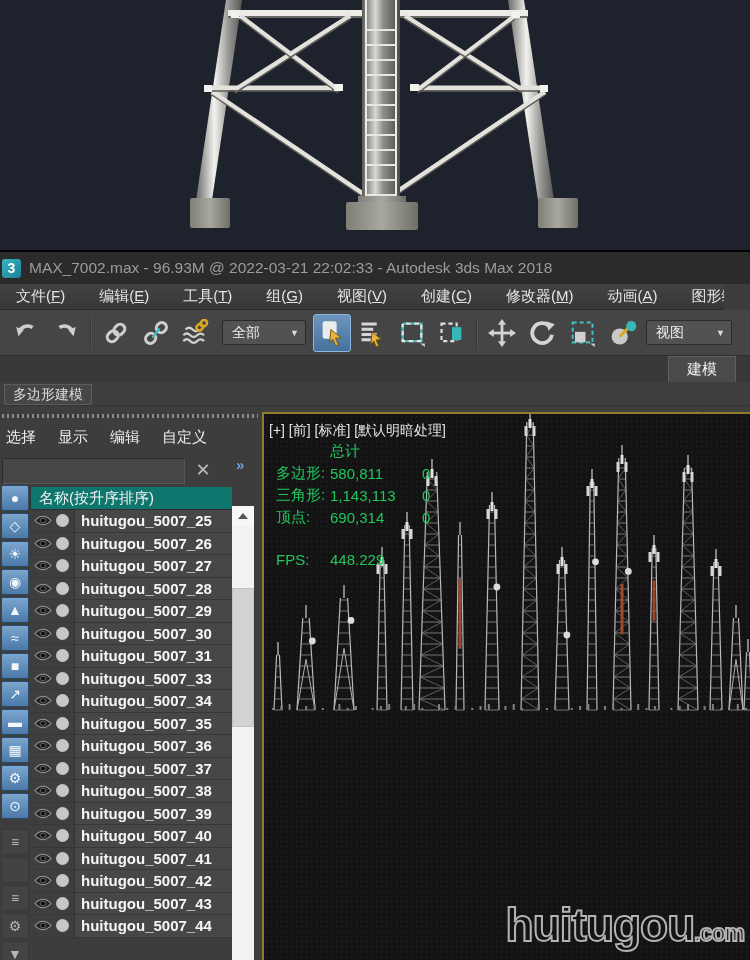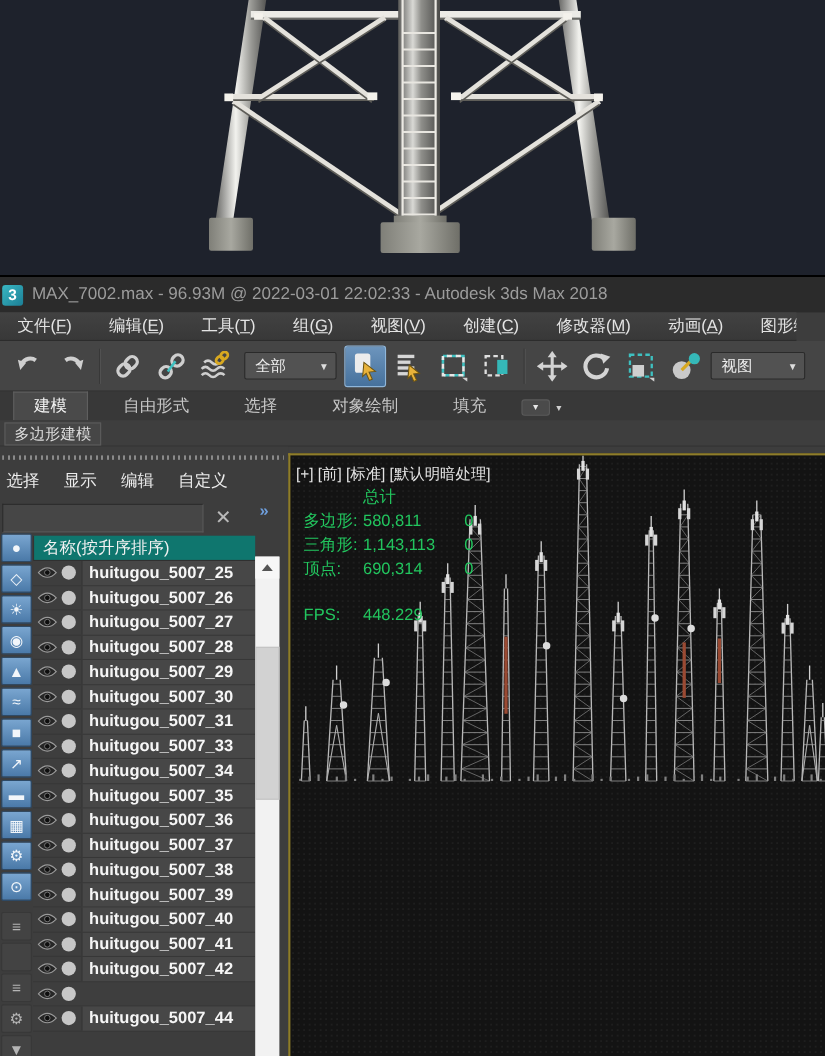--- a/index.html
+++ b/index.html
@@ -29,21 +29,21 @@
   .tbtn svg{display:block;}
   .tbtn.active{background:linear-gradient(#6d95bd,#46719c);border:1px solid #8fb6da;}
   .tsep{width:2px;height:32px;background:#383838;border-right:1px solid #555;margin:0 4px;flex:0 0 auto;}
   .tdrop{height:25px;background:#525252;border:1px solid #2a2a2a;border-radius:2px;color:#eee;font-size:14px;
     display:flex;align-items:center;padding-left:9px;margin:0 6px;flex:0 0 auto;position:relative;}
   .tdrop .arr{margin-left:auto;margin-right:6px;padding-left:14px;font-size:9px;color:#ddd;}
   #drop-all{width:84px;}
   #drop-view{width:86px;margin-left:4px;}
 
   
-  #ribbontabs{position:absolute;left:0;top:356px;width:750px;height:26px;background:#383838;display:flex;align-items:flex-end;padding-left:12px;}
+  #ribbontabs{position:absolute;left:0;top:356px;width:750px;height:26px;background:#383838;display:flex;align-items:flex-end;padding-left:12px;flex-direction:column;}
   .rtab{color:#c6c6c6;font-size:15px;padding:3px 18px;margin-right:14px;white-space:nowrap;}
   .rtab.active{background:#4a4a4a;border:1px solid #5f5f5f;border-bottom:none;color:#f2f2f2;}
   #ribbon-more{width:26px;height:15px;background:#4a4a4a;border:1px solid #5a5a5a;border-radius:3px;margin-bottom:4px;
     display:flex;align-items:center;justify-content:center;color:#e8e8e8;font-size:8px;}
   #ribbon-more-arrow{color:#cfcfcf;font-size:8px;margin:0 0 6px 4px;}
   #ribbonpanel{position:absolute;left:0;top:382px;width:750px;height:24px;background:#3e3e3e;border-bottom:1px solid #333;}
   #polypanel{position:absolute;left:4px;top:2px;height:21px;background:#464646;border:1px solid #5c5c5c;color:#dcdcdc;
     font-size:14px;display:flex;align-items:center;padding:0 8px;}
 
   
@@ -186,21 +186,21 @@
       <rect x="190" y="198" width="40" height="30" rx="2" fill="url(#cg)"></rect>
       <rect x="538" y="198" width="40" height="30" rx="2" fill="url(#cg)"></rect>
       <rect x="358" y="196" width="48" height="10" fill="url(#cg)"></rect>
       <rect x="346" y="202" width="72" height="28" rx="2" fill="url(#cg)"></rect>
     </svg>
   </div>
   <div id="blackstrip"></div>
 
   <div id="titlebar">
     <div id="applogo">3</div>
-    <div id="titletext">MAX_7002.max - 96.93M @ 2022-03-01 22:02:33 - Autodesk 3ds Max 2018</div>
+    <div id="titletext">MAX_7002.max - 96.93M @ 2022-03-21 22:02:33 - Autodesk 3ds Max 2018</div>
   </div>
 
   <div id="menubar">
       <div class="mitem">文件(<u>F</u>)</div>
       <div class="mitem">编辑(<u>E</u>)</div>
       <div class="mitem">工具(<u>T</u>)</div>
       <div class="mitem">组(<u>G</u>)</div>
       <div class="mitem">视图(<u>V</u>)</div>
       <div class="mitem">创建(<u>C</u>)</div>
       <div class="mitem">修改器(<u>M</u>)</div>
@@ -546,20 +546,21 @@
     <span class="rname">huitugou_5007_42</span>
   </div>
         <div class="row">
     <span class="eyebox">
       <svg width="18" height="11" viewBox="0 0 20 12">
               <path d="M1 6 Q10 -3.5 19 6 Q10 15.5 1 6 Z" fill="#262626" stroke="#9a9a9a" stroke-width="1.2"></path>
               <circle cx="10" cy="6" r="2.8" fill="#0e0e0e" stroke="#8a8a8a" stroke-width="0.8"></circle>
             </svg>
     </span>
     <span class="dot"></span>
+    <span class="rname">huitugou_5007_43</span>
   </div>
         <div class="row">
     <span class="eyebox">
       <svg width="18" height="11" viewBox="0 0 20 12">
               <path d="M1 6 Q10 -3.5 19 6 Q10 15.5 1 6 Z" fill="#262626" stroke="#9a9a9a" stroke-width="1.2"></path>
               <circle cx="10" cy="6" r="2.8" fill="#0e0e0e" stroke="#8a8a8a" stroke-width="0.8"></circle>
             </svg>
     </span>
     <span class="dot"></span>
     <span class="rname">huitugou_5007_44</span>
@@ -1095,15 +1096,18 @@
             <span class="stlabel">顶点:</span>
             <span class="stvalue">690,314</span>
             <span class="stdelta">0</span>
           </div>
         </div>
       <div class="strow" id="st-fps">
         <span class="stlabel">FPS:</span>
         <span class="stvalue">448.229</span>
       </div>
     </div>
+    <div id="watermark">
+      <span id="wm-main">huitugou</span><span id="wm-suffix">.com</span>
+    </div>
   </div>
 
 </div>
 
 </body></html>

